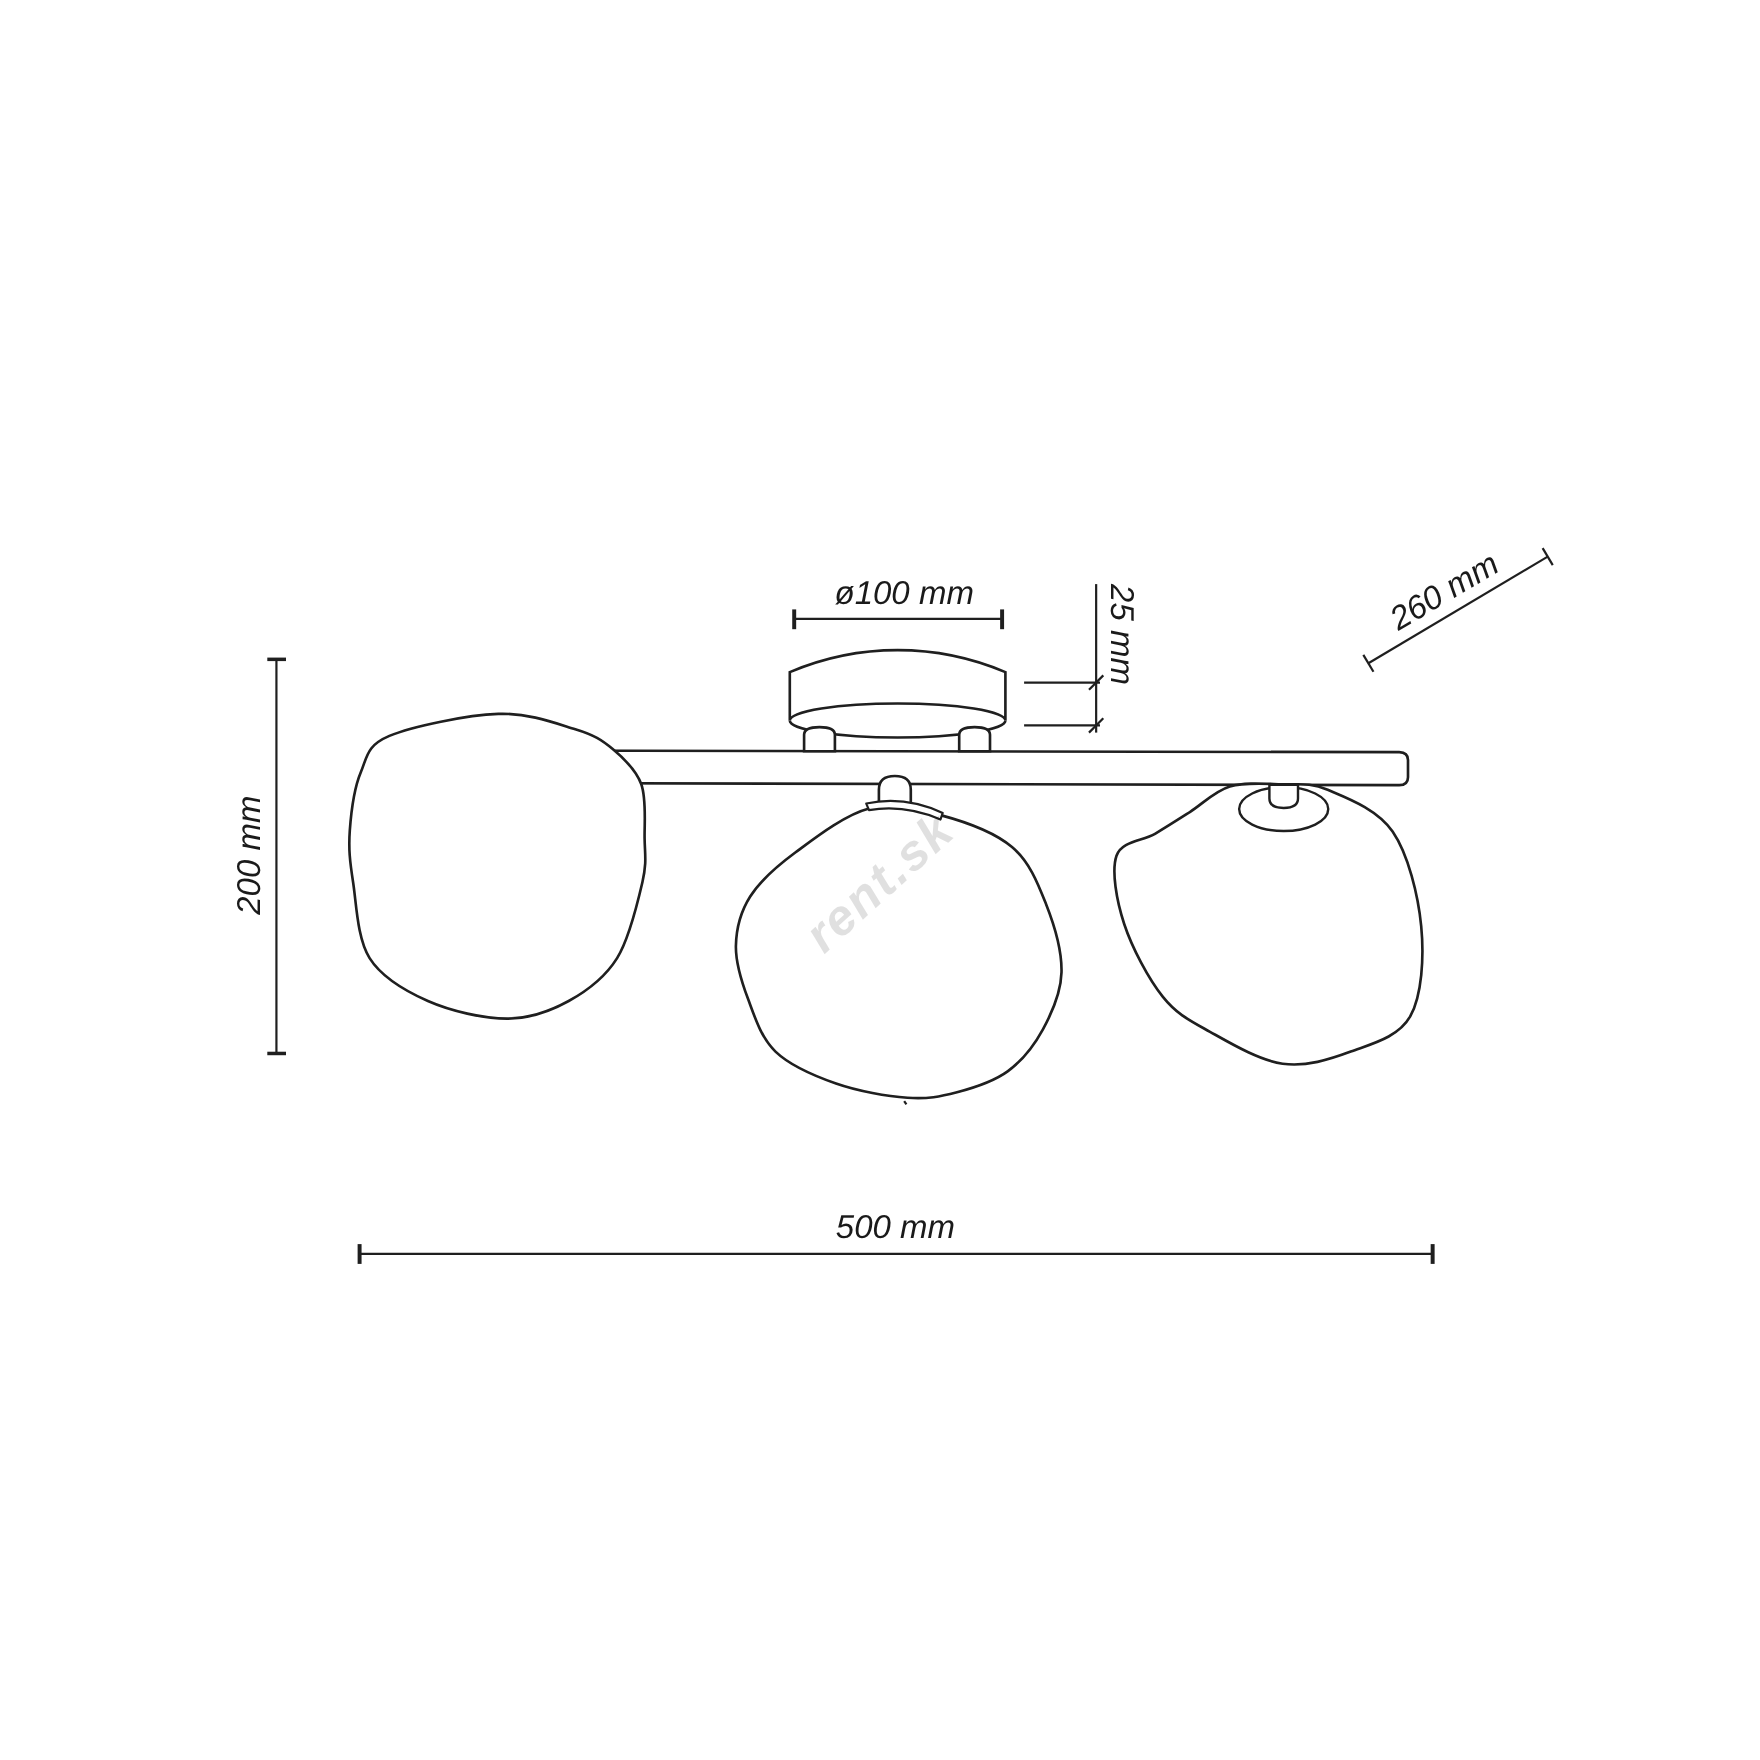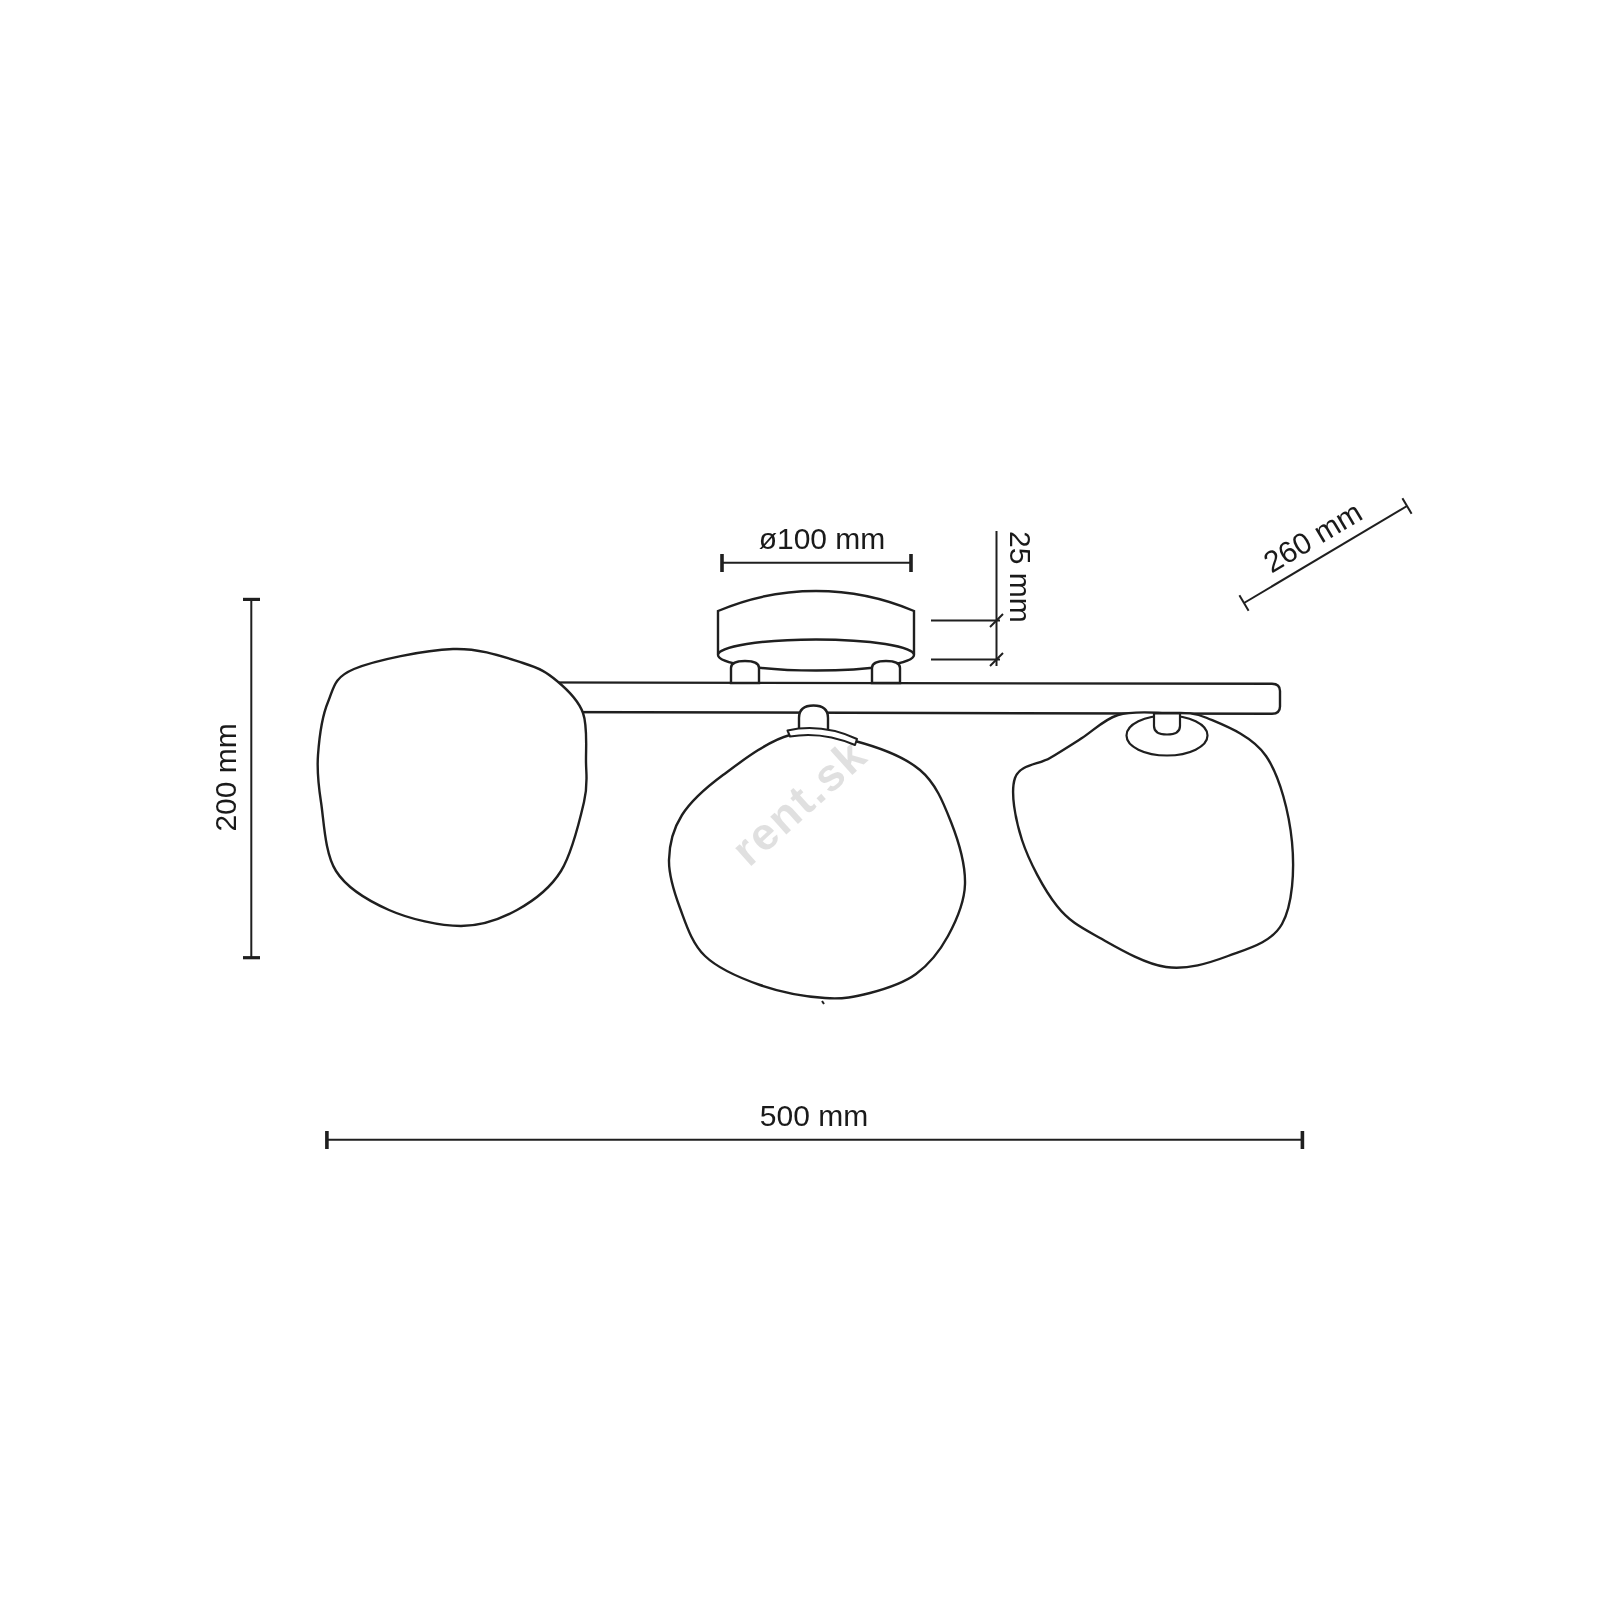--- a/index.html
+++ b/index.html
@@ -1,16 +1,16 @@
 <!DOCTYPE html>
 <html><head>
 <meta charset="utf-8">
 <style>
   html,body{margin:0;padding:0;background:#ffffff;}
-  #page{width:1600px;height:1600px;position:relative;background:#ffffff;overflow:hidden;}
+  #page{width:1600px;height:1600px;position:relative;background:#ffffff;overflow:hidden;font-style:italic;}
   svg{position:absolute;top:0;left:0;}
   text{font-family:"Liberation Sans",sans-serif;fill:#1a1a1a;}
 </style>
 </head>
 <body>
 <div id="page">
 <svg width="1600" height="1600" viewBox="0 0 1600 1600">
 
   <path d="M 450,682.3 L 1272,683.8 Q 1280,684 1280,691 L 1280,706.5 Q 1280,713.6 1272,713.8 L 450,711.8 Z" fill="#ffffff" stroke="#1f1f1f" stroke-width="2.4"></path>
 

